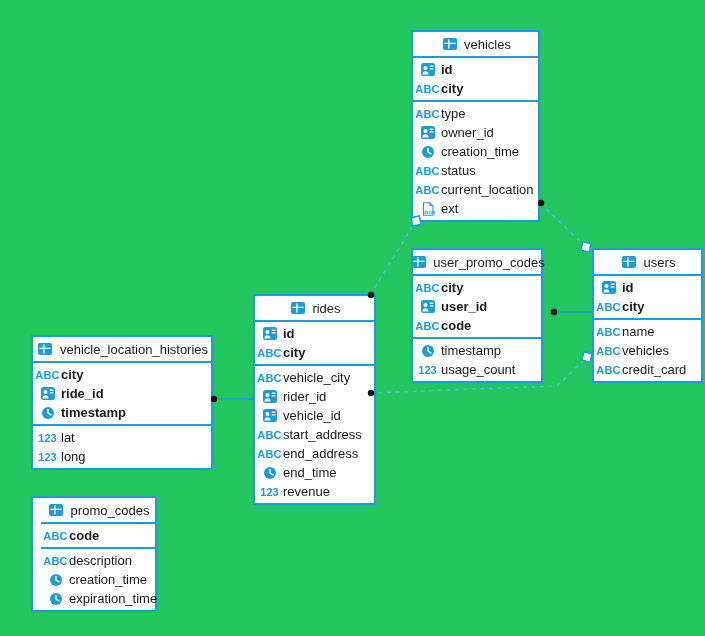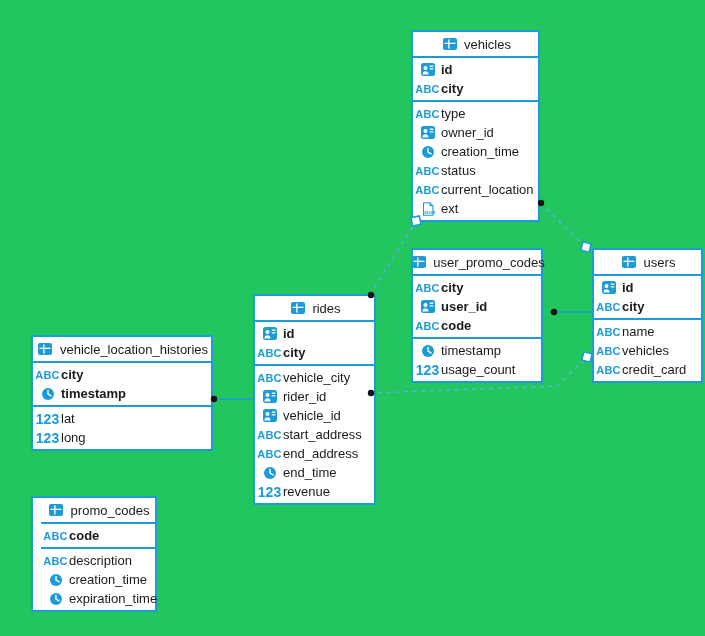--- a/index.html
+++ b/index.html
@@ -24,21 +24,21 @@
   .sec + .sec{border-top:2px solid var(--blue);}
   .row{
     height:19px;display:flex;align-items:center;gap:4px;padding:0 5px;
     font-size:13px;white-space:nowrap;
   }
   .row.pk .lbl{font-weight:bold;}
   .ic{
     width:19px;min-width:19px;display:inline-flex;align-items:center;justify-content:center;
   }
   .ic-abc{color:var(--blue);font-size:11px;font-weight:700;letter-spacing:.2px;}
-  .ic-123{color:var(--blue);font-size:14px;font-weight:600;}
+  .ic-123{color:var(--blue);font-size:11px;font-weight:600;}
   .isvg{display:block;}
   .overlay{
     position:absolute;left:0;top:0;z-index:2;pointer-events:none;
   }
   .rel{stroke-width:1.5px;fill:none;}
   .rel.solid{stroke:var(--blue);}
   .rel.dash{stroke:var(--dash);stroke-dasharray:4 4.5;}
   .dot{fill:#131313;}
   .sq{fill:#ffffff;stroke:var(--blue);stroke-width:1.6px;}
 </style>
@@ -295,20 +295,28 @@
         </span>
       <span class="lbl">vehicle_location_histories</span>
     </div>
     <div class="sec">
       <div class="row pk">
           <span class="ic ic-abc">ABC</span>
           <span class="lbl">city</span>
         </div>
       <div class="row pk">
           <span class="ic">
+            <svg class="isvg" width="14" height="13">
+              <use href="#i-id"></use>
+            </svg>
+          </span>
+          <span class="lbl">ride_id</span>
+        </div>
+      <div class="row pk">
+          <span class="ic">
             <svg class="isvg" width="14" height="14">
               <use href="#i-clock"></use>
             </svg>
           </span>
           <span class="lbl">timestamp</span>
         </div>
     </div>
     <div class="sec">
       <div class="row">
           <span class="ic ic-123">123</span>

